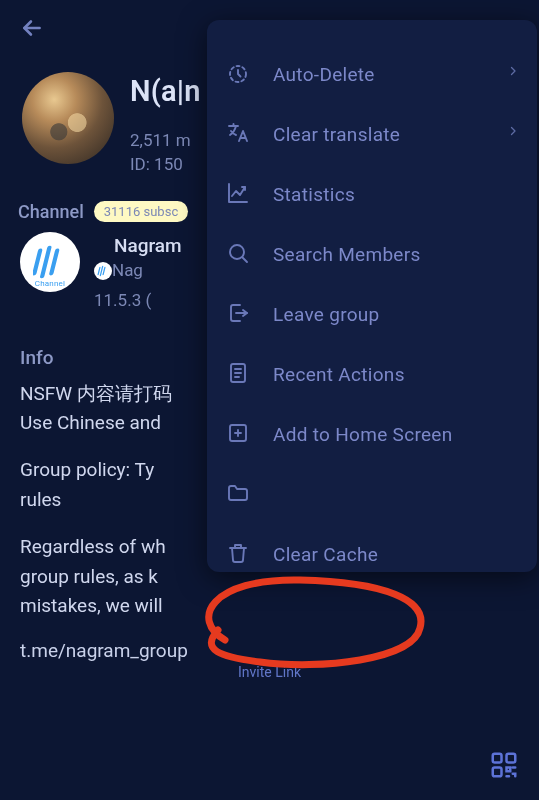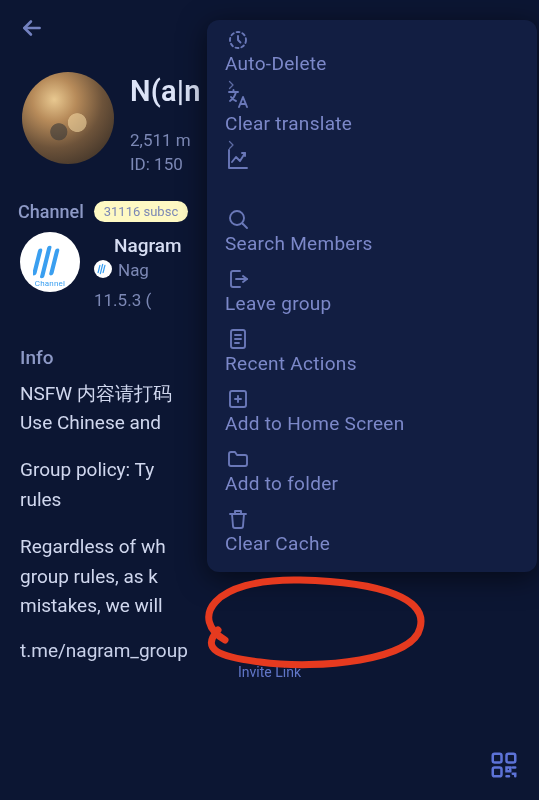--- a/index.html
+++ b/index.html
@@ -96,21 +96,21 @@
     font-size: 8px;
     color: #3a9ff0;
     letter-spacing: .2px;
   }
   .chan-text .line1 {
     color: #d6ddf2; font-size: 19px; font-weight: 500;
     margin-top: 2px; margin-bottom: 3px; margin-left: 20px;
   }
   .chan-text .line2 {
     color: #7c88b5; font-size: 17px;
-    display: flex; align-items: flex-start; gap: 6px;
+    display: flex; align-items: flex-end; 
   }
   .mini-badge {
     width: 18px; height: 18px; border-radius: 50%;
     background: #fff;
     display: inline-flex; align-items: center; justify-content: center;
   }
   .mini-badge svg { width: 12px; height: 12px; }
   .chan-text .line3 {
     color: #7c88b5; font-size: 17px; margin-top: 10px;
   }
@@ -151,28 +151,28 @@
     position: absolute;
     top: 20px; right: 2px;
     width: 330px;
     background: #121e42;
     border-radius: 12px;
     box-shadow: 0 6px 28px rgba(0,0,0,.55);
     padding: 6px 0;
     z-index: 20;
   }
   .menu-item {
-    display: flex; align-items: flex-start;
+    display: flex; align-items: flex-end;
     height: 60px;
     padding: 0 18px;
     color: #7c88c9;
     font-size: 19px;
     cursor: pointer;
+    gap: 22px;
     position: relative;
-    flex-direction: column;
   }
   .menu-item .mi-icon {
     width: 26px; height: 26px;
     display: flex; align-items: center; justify-content: center;
     flex-shrink: 0;
     color: #6a78b8;
   }
   .menu-item .mi-icon svg { width: 24px; height: 24px; stroke: currentColor; }
   .menu-item .mi-label { flex: 1; letter-spacing: .3px; }
   .menu-item .chev {
@@ -287,20 +287,21 @@
         </svg></span>
     </div>
     <div class="menu-item">
       <span class="mi-icon">
         <svg viewBox="0 0 24 24" fill="none" stroke="currentColor" stroke-width="1.9" stroke-linecap="round" stroke-linejoin="round">
           <path d="M3 3v18h18"></path>
           <path d="M6 15l4-5 4 4 5-8"></path>
           <path d="M16 6h3v3"></path>
         </svg>
       </span>
+      <span class="mi-label">Statistics</span>
     </div>
     <div class="menu-item">
       <span class="mi-icon">
         <svg viewBox="0 0 24 24" fill="none" stroke="currentColor" stroke-width="1.9" stroke-linecap="round" stroke-linejoin="round">
           <circle cx="11" cy="11" r="7"></circle>
           <path d="M21 21l-4.5-4.5"></path>
         </svg>
       </span>
       <span class="mi-label">Search Members</span>
     </div>
@@ -331,21 +332,20 @@
         </svg>
       </span>
       <span class="mi-label">Add to Home Screen</span>
     </div>
     <div class="menu-item">
       <span class="mi-icon">
         <svg viewBox="0 0 24 24" fill="none" stroke="currentColor" stroke-width="1.9" stroke-linecap="round" stroke-linejoin="round">
           <path d="M3 7a2 2 0 012-2h4l2 3h8a2 2 0 012 2v7a2 2 0 01-2 2H5a2 2 0 01-2-2V7z"></path>
         </svg>
       </span>
-      <span class="mi-label">Add to folder</span>
     </div>
     <div class="menu-item">
       <span class="mi-icon">
         <svg viewBox="0 0 24 24" fill="none" stroke="currentColor" stroke-width="1.9" stroke-linecap="round" stroke-linejoin="round">
           <path d="M4 7h16"></path>
           <path d="M9 4h6v3H9z"></path>
           <path d="M6 7l1 12a2 2 0 002 2h6a2 2 0 002-2l1-12"></path>
         </svg>
       </span>
       <span class="mi-label">Clear Cache</span>

